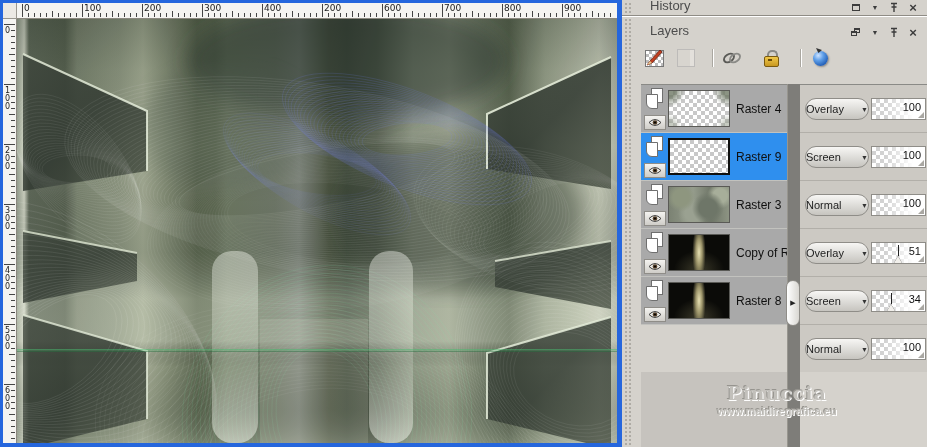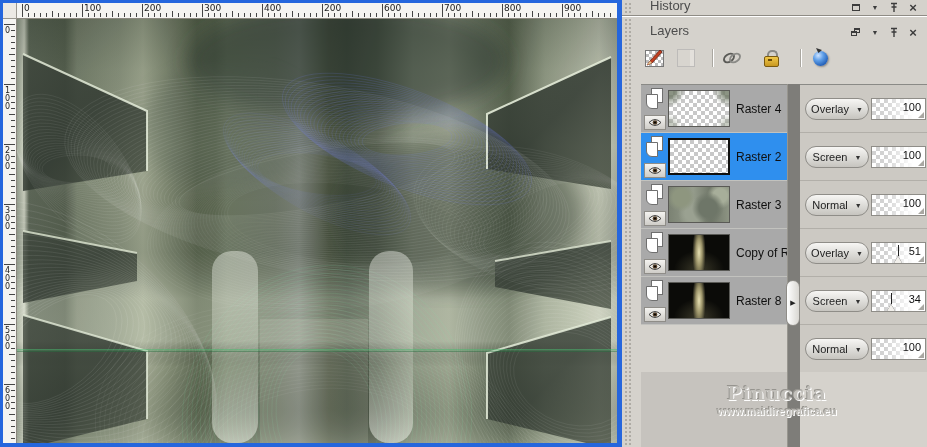--- a/index.html
+++ b/index.html
@@ -126,21 +126,21 @@
     display:flex;align-items:center;justify-content:center;}
   #splitter-handle .arr{font-size:7px;color:#222;}
 
   
   #blend-col{position:absolute;left:178px;top:66px;right:0;}
   .blend-row{position:relative;height:48px;background:#ccc9c3;
     border-top:1px solid #b2afa9;box-sizing:border-box;}
   .blend-row:first-child{border-top:1px solid #8a8a86;}
   .blend-btn{position:absolute;left:5px;top:13px;width:64px;height:22px;border-radius:11px;
     background:linear-gradient(#f7f6f4,#c6c4bf);border:1px solid #8f8d88;box-sizing:border-box;
-    font-size:11px;color:#222;display:flex;align-items:center;justify-content:center;gap:5px;}
+    font-size:11px;color:#222;display:flex;align-items:center;justify-content:space-between;gap:5px;}
   .blend-btn .dd{font-size:7px;color:#333;margin-left:2px;}
   .opacity-field{position:absolute;left:71px;top:13px;width:55px;height:22px;background:#fff;
     border:1px solid #8f8d88;box-sizing:border-box;
     background-image:
       linear-gradient(to right,rgba(255,255,255,0) 25%,#fff 78%),
       linear-gradient(45deg,#d2d2d2 25%,rgba(0,0,0,0) 25%,rgba(0,0,0,0) 75%,#d2d2d2 75%),
       linear-gradient(45deg,#d2d2d2 25%,#fff 25%,#fff 75%,#d2d2d2 75%);
     background-size:100% 100%,8px 8px,8px 8px;background-position:0 0,0 0,4px 4px;}
   .opacity-num{position:absolute;top:2px;right:4px;font-size:11px;color:#111;}
   .resize-corner{position:absolute;right:1px;bottom:1px;width:0;height:0;
@@ -823,21 +823,21 @@
               <span class="pg front"></span>
             </span>
           <span class="eye-btn">
               <svg width="14" height="9" viewBox="0 0 14 9">
                 <path d="M1 4.5 Q7 -1.5 13 4.5 Q7 10.5 1 4.5 Z" fill="#ecebe7" stroke="#333" stroke-width="0.9"></path>
                 <circle cx="7" cy="4.5" r="2.3" fill="#55402a"></circle>
                 <circle cx="7" cy="4.5" r="1" fill="#000"></circle>
               </svg>
             </span>
           <span class="thumb t-clear"></span>
-          <span class="lname">Raster 2</span>
+          <span class="lname">Raster 9</span>
         </div>
         <div class="layer-row">
           <span class="ltype">
               <span class="pg back"></span>
               <span class="pg front"></span>
             </span>
           <span class="eye-btn">
               <svg width="14" height="9" viewBox="0 0 14 9">
                 <path d="M1 4.5 Q7 -1.5 13 4.5 Q7 10.5 1 4.5 Z" fill="#ecebe7" stroke="#333" stroke-width="0.9"></path>
                 <circle cx="7" cy="4.5" r="2.3" fill="#55402a"></circle>

